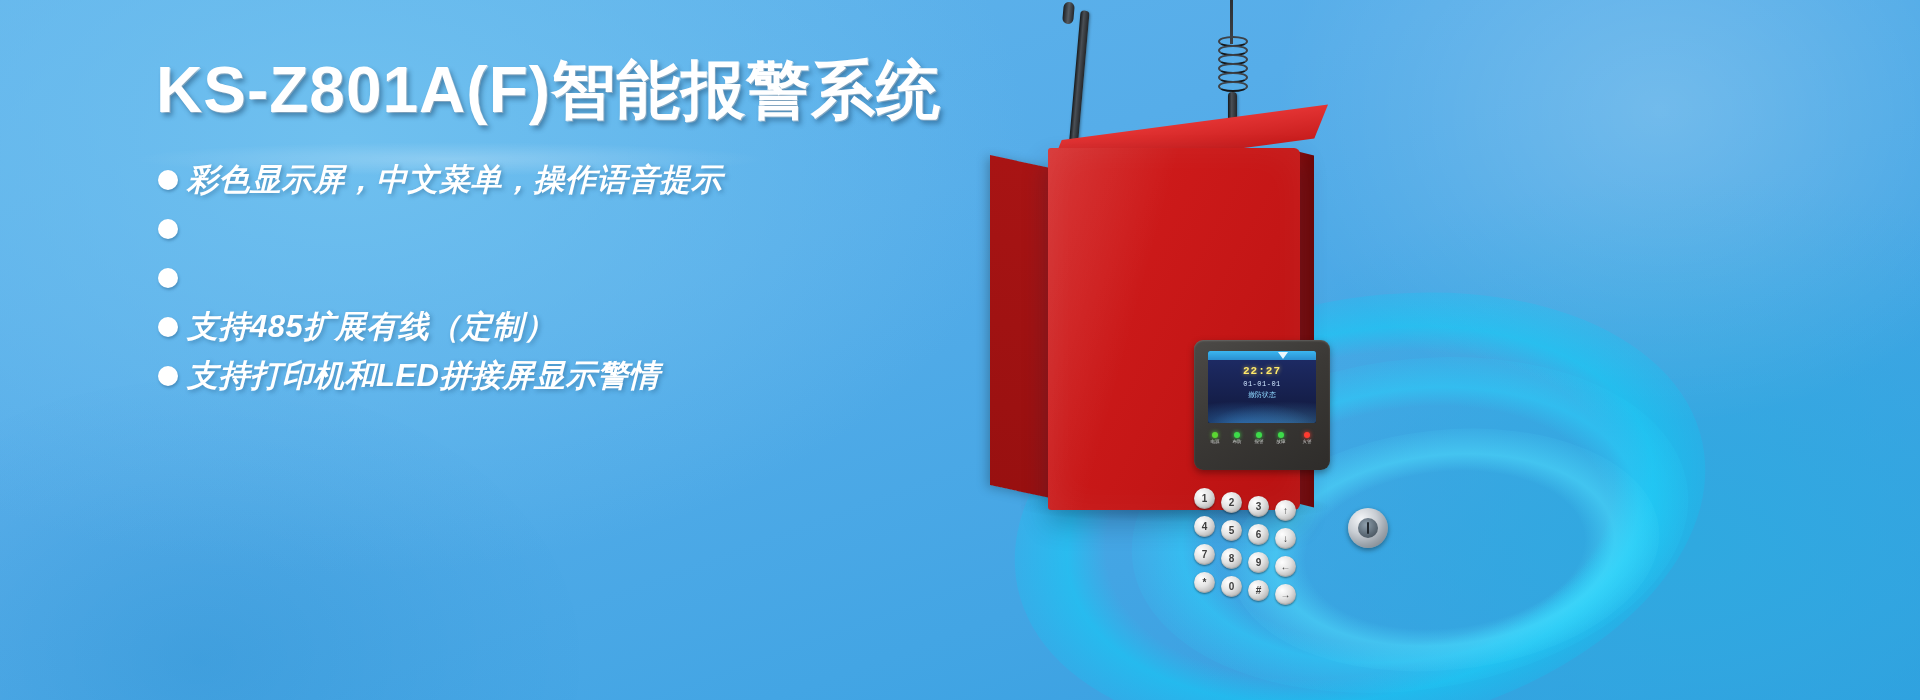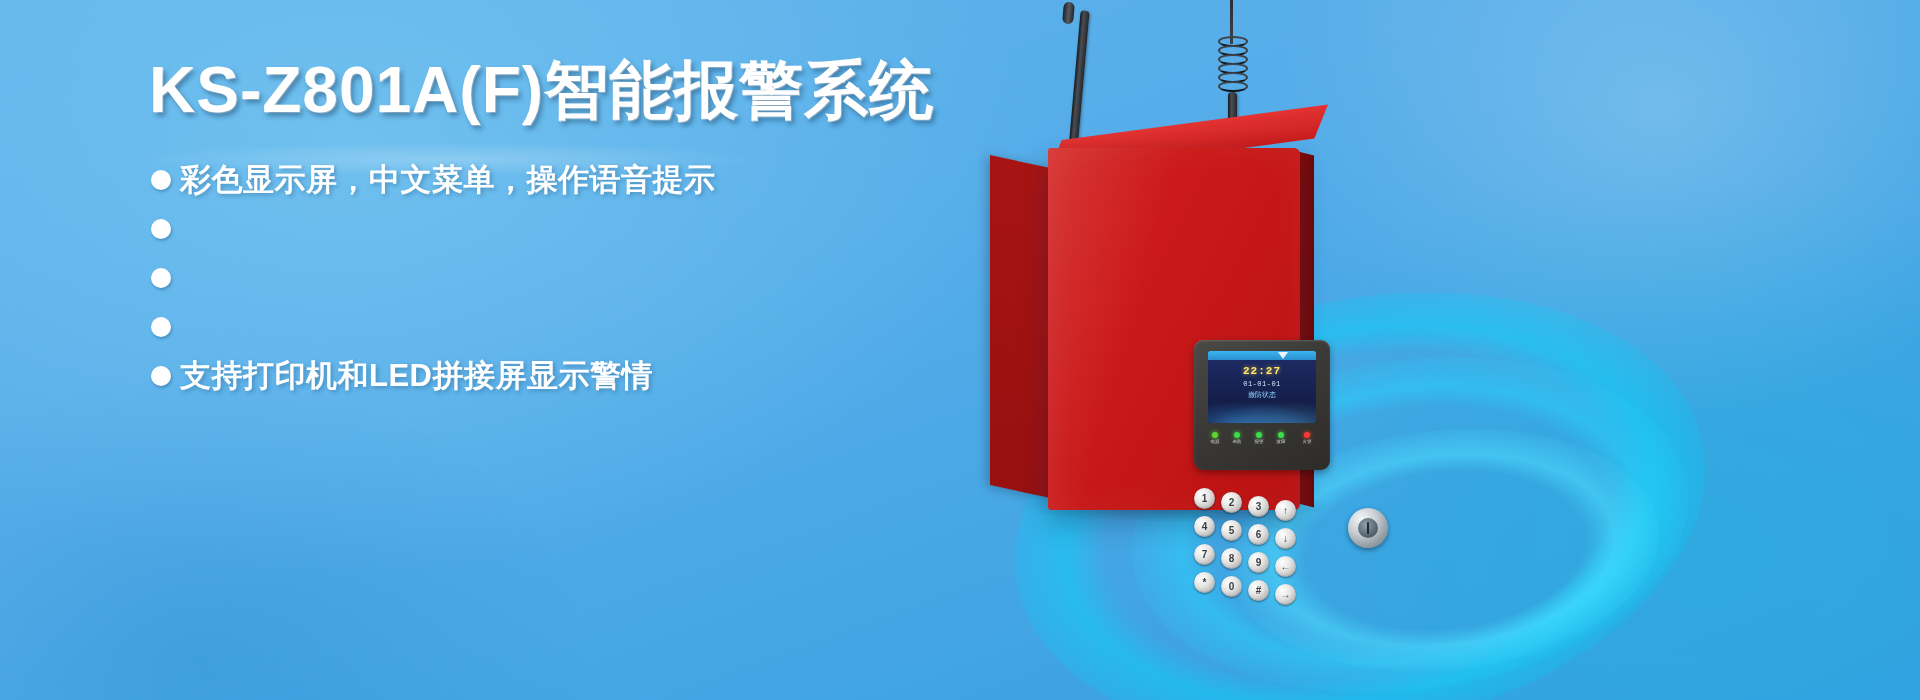--- a/index.html
+++ b/index.html
@@ -42,39 +42,40 @@
   .glow-bl{
     position:absolute;left:-180px;bottom:-240px;width:760px;height:560px;border-radius:50%;
     background:radial-gradient(ellipse at 50% 50%, rgba(0,110,180,0.18) 0%, rgba(0,110,180,0.05) 50%, rgba(0,0,0,0) 75%);
   }
   .hl-strip{
     position:absolute;left:130px;top:142px;width:640px;height:34px;
     background:radial-gradient(ellipse at 50% 50%, rgba(255,255,255,0.22) 0%, rgba(255,255,255,0) 70%);
   }
 
   
-  .content{position:absolute;left:1px;top:0;width:980px;height:700px;}
+  .content{position:absolute;left:8px;top:0;width:980px;height:700px;}
 
   .title{
     position:absolute;left:148px;top:54px;
     font-size:64px;font-weight:bold;color:#ffffff;letter-spacing:1px;
     white-space:nowrap;line-height:1.15;
     text-shadow:3px 4px 5px rgba(20,60,95,0.45), 1px 1px 0 rgba(255,255,255,0.6);
   }
 
   .features{
     position:absolute;left:150px;top:156px;
     list-style:none;margin:0;padding:0;
   }
   .feature{
     display:flex;align-items:center;
     height:48px;margin:0 0 1px 0;
     color:#ffffff;font-size:31px;font-weight:bold;
     white-space:nowrap;letter-spacing:0.5px;
     text-shadow:2px 2px 4px rgba(20,65,105,0.35);
+    font-style:italic;
   }
   .bullet{
     width:20px;height:20px;border-radius:50%;
     background:#ffffff;flex:0 0 auto;margin-right:9px;
     box-shadow:1px 2px 3px rgba(20,65,105,0.35);
   }
   .feature-text{display:inline-block;}
 
   
   .device{position:absolute;left:930px;top:0;width:990px;height:700px;}
@@ -244,20 +245,21 @@
         <span class="feature-text">彩色显示屏，中文菜单，操作语音提示</span>
       </li>
       <li class="feature">
         <span class="bullet"></span>
       </li>
       <li class="feature">
         <span class="bullet"></span>
       </li>
       <li class="feature">
         <span class="bullet"></span>
+        <span class="feature-text">支持485扩展有线（定制）</span>
       </li>
       <li class="feature">
         <span class="bullet"></span>
         <span class="feature-text">支持打印机和LED拼接屏显示警情</span>
       </li>
     </ul>
   </div>
 
   <div class="device">
 

